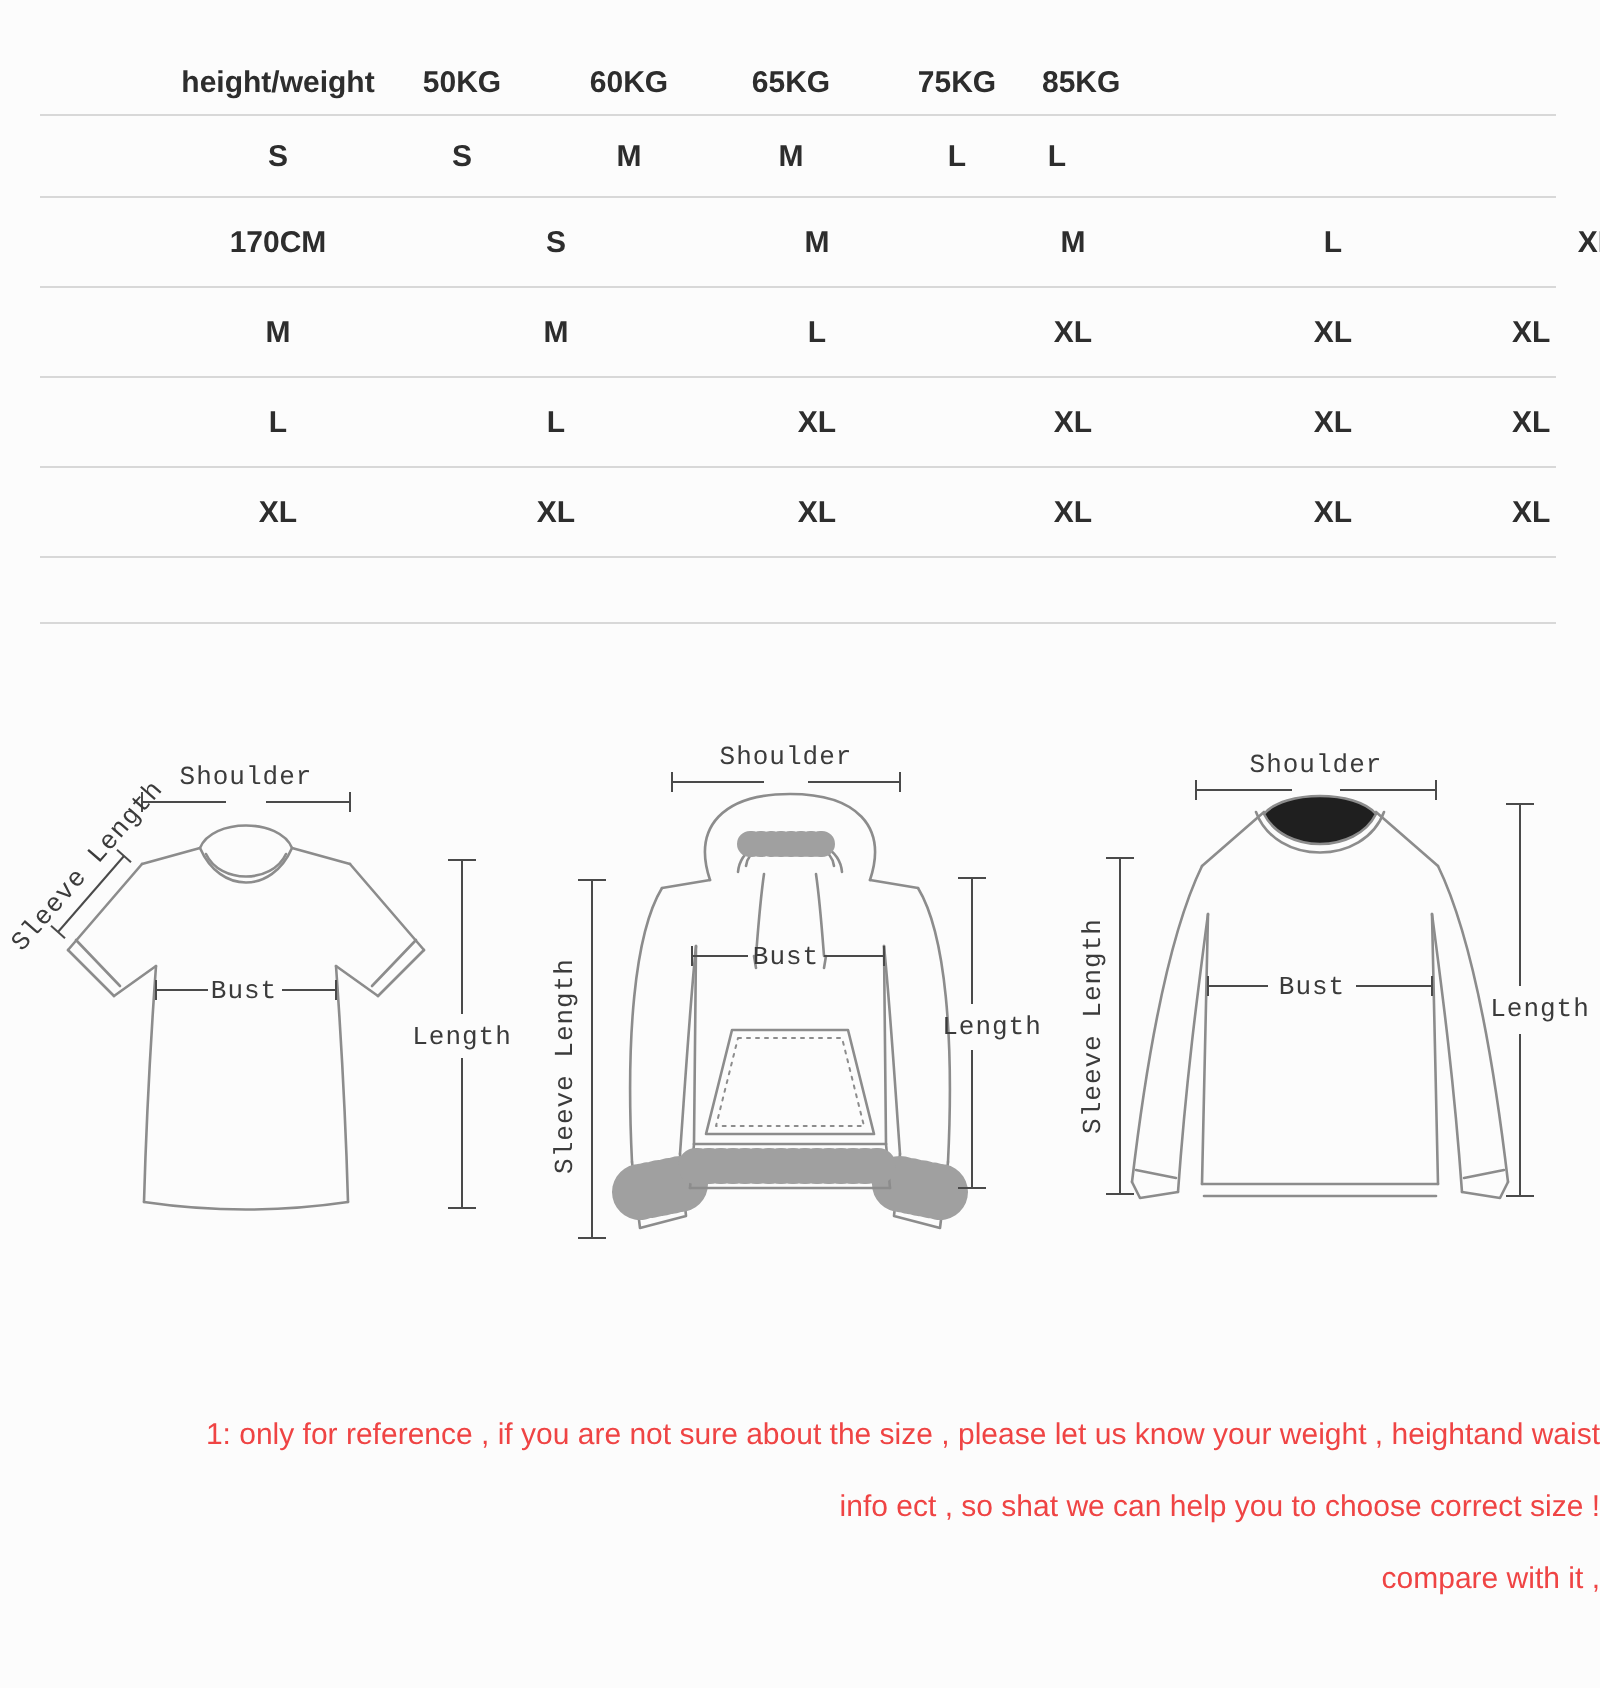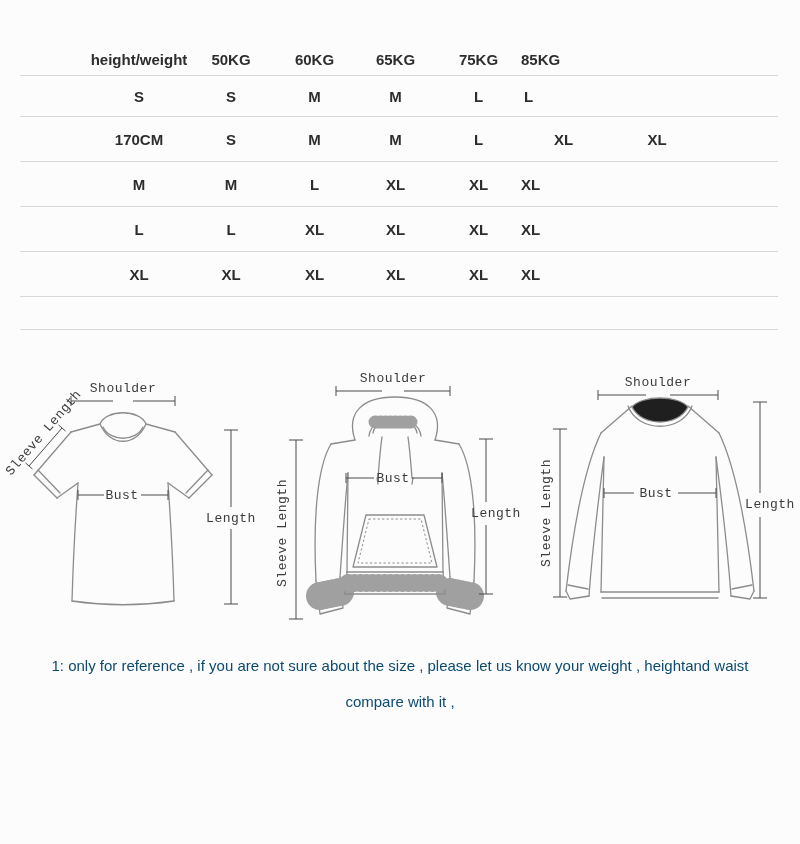--- a/index.html
+++ b/index.html
@@ -22,44 +22,44 @@
     grid-template-columns:168px 86px 81px 81px 85px 85px 172px;
   }
   .t-row{
     border-bottom:1px solid #d8d8d8;
     align-items:center;
     font-size:15px;font-weight:700;
   }
   .t-row .cell{text-align:center;}
   .t-row .cell:first-child{padding-left:70px;}
   .t-row .cell:last-child{padding-right:70px;}
-  .t-header{height:76px;align-items:end;padding-bottom:7px;}
+  .t-header{height:58px;align-items:end;padding-bottom:7px;}
   .r1{height:41px;}
-  .r2,.r3,.r4,.r5{height:45px;}
+  .r2,.r3,.r4,.r5{height:45px;gap:47px;}
   .t-spacer{height:33px;border-bottom:1px solid #d8d8d8;}
 
   
   .fig{position:absolute;top:345px;}
   #fig-tshirt{left:0;width:270px;}
   #fig-hoodie{left:270px;width:260px;}
   #fig-longsleeve{left:530px;width:270px;}
   .fig svg{display:block;}
   .sketch{fill:none;stroke:#8c8c8c;stroke-width:1.3;stroke-linecap:round;stroke-linejoin:round;}
   .measure{fill:none;stroke:#4a4a4a;stroke-width:1;}
   .rib{fill:none;stroke:#a0a0a0;}
   .stitch{fill:none;stroke:#8c8c8c;stroke-width:1;stroke-dasharray:1.5 3;}
   .dim-label{
     font-family:"Liberation Mono", monospace;
     font-size:13px;fill:#3b3b3b;letter-spacing:0.5px;
   }
 
   
   .notes{
-    position:absolute;left:0;top:648px;width:100%;
-    text-align:center;color:#0c4a6e;font-size:15px;
+    position:absolute;left:0;top:700px;width:100%;
+    text-align:right;color:#ef4444;font-size:15px;
   }
   .notes p{margin:0;line-height:36px;}
 </style>
 </head>
 <body>
 
 <div>
 
   <section class="size-table">
     <div class="t-row t-header cols">
@@ -257,16 +257,17 @@
       </g>
       <text class="dim-label" x="128" y="41" text-anchor="middle">Shoulder</text>
       <text class="dim-label" transform="translate(20,168) rotate(-90)" text-anchor="middle">Sleeve Length</text>
       <text class="dim-label" x="126" y="152" text-anchor="middle">Bust</text>
       <text class="dim-label" x="240" y="163" text-anchor="middle">Length</text>
     </svg>
   </figure>
 
   <section class="notes">
     <p>1:  only for reference ,  if you are not sure about the size ,  please let us know your weight ,  heightand waist</p>
+    <p>info ect ,  so shat we can help you to choose correct size !</p>
     <p>compare with it ,</p>
   </section>
 
 </div>
 
 </body></html>

